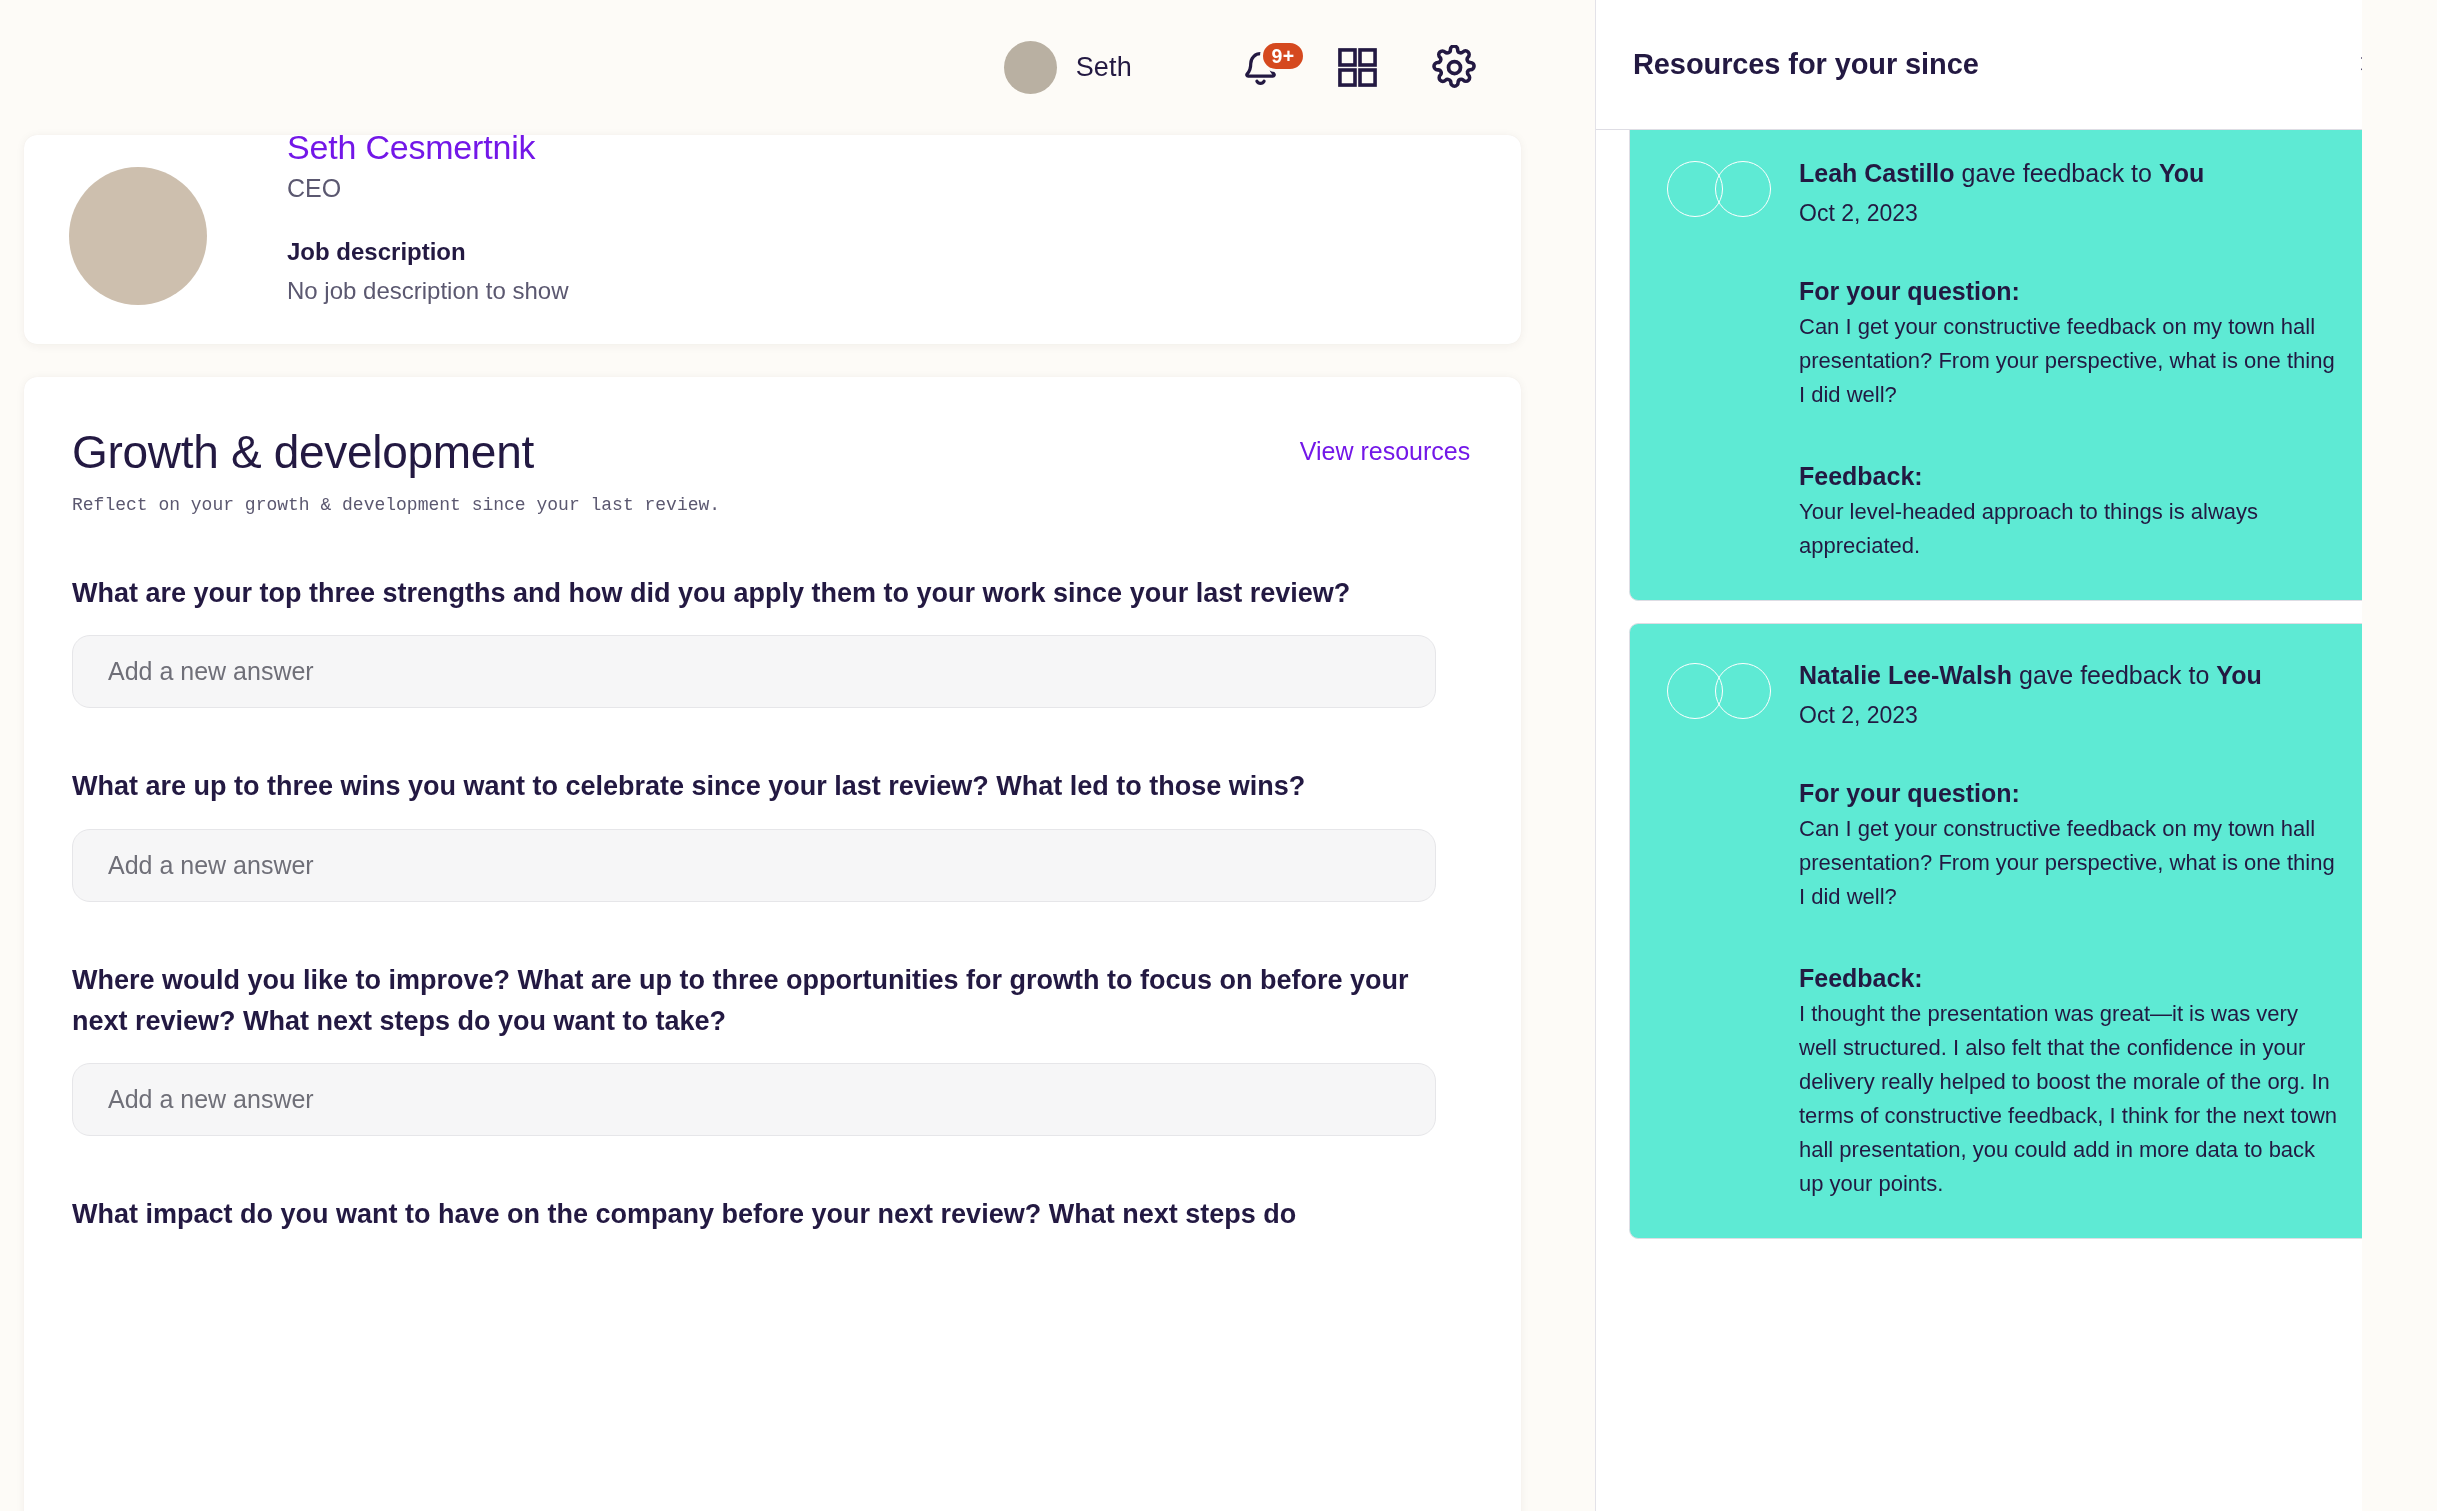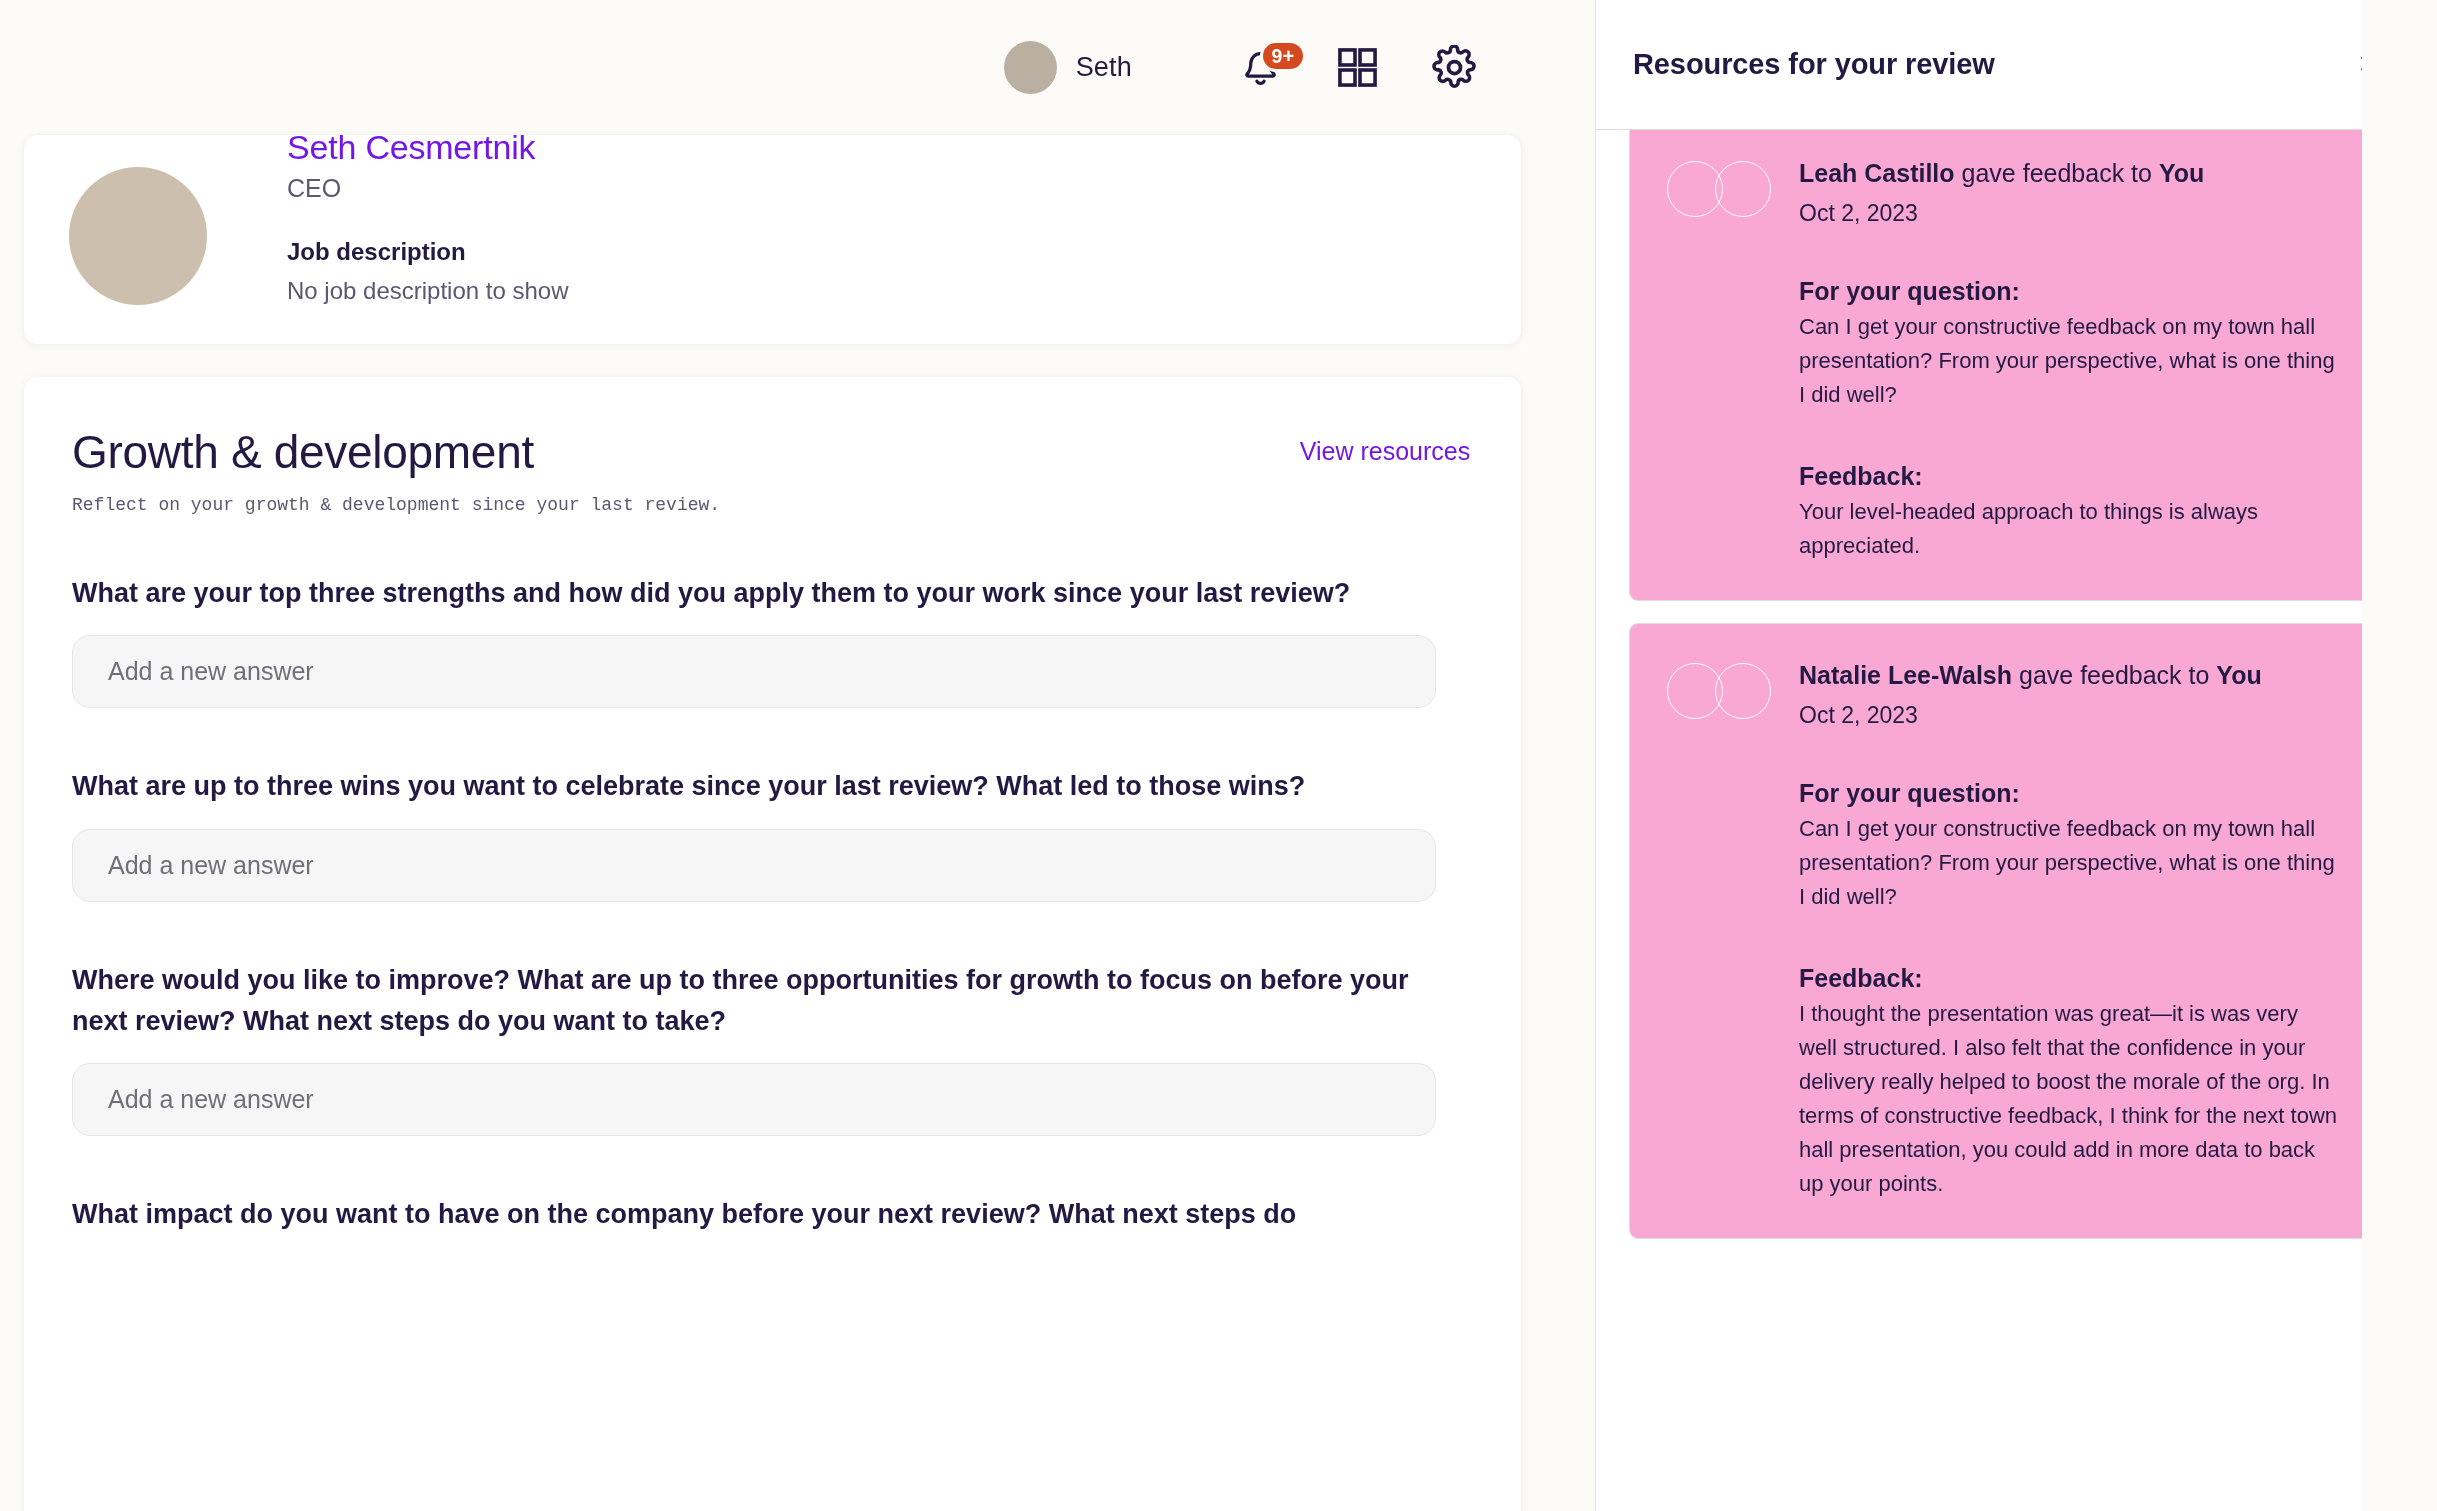--- a/index.html
+++ b/index.html
@@ -262,21 +262,21 @@
 
   .panel-body {
     padding: 28px 33px 0 33px;
     height: 1382px;
     overflow: hidden;
   }
 
   .fb-card {
     border: 0.9px solid #DEDDE4;
     border-radius: 9.3px;
-    background: #f9a8d4;
+    background: #5eead4;
     padding: 35px 37px 37px 37px;
     margin-bottom: 22px;
   }
 
   .fb-card.first {
     margin-top: -37px;
     border-top-left-radius: 0;
     border-top-right-radius: 0;
   }
 
@@ -469,21 +469,21 @@
           <div class="question-text">What impact do you want to have on the company before your next review? What next steps do</div>
         </div>
       </div>
 
     </div>
   </div>
 
   <div class="side-panel">
 
     <div class="panel-head">
-      <div class="panel-title">Resources for your review</div>
+      <div class="panel-title">Resources for your since</div>
       <div class="panel-close">✖</div>
     </div>
 
     <div class="panel-body">
 
       <div class="fb-card first">
         <div class="fb-head">
           <div class="avatar-pair">
             <span class="a1">
               <span class="face leah"><span class="bg"></span><span class="hair"></span><span class="head"></span><span class="body"></span></span>

